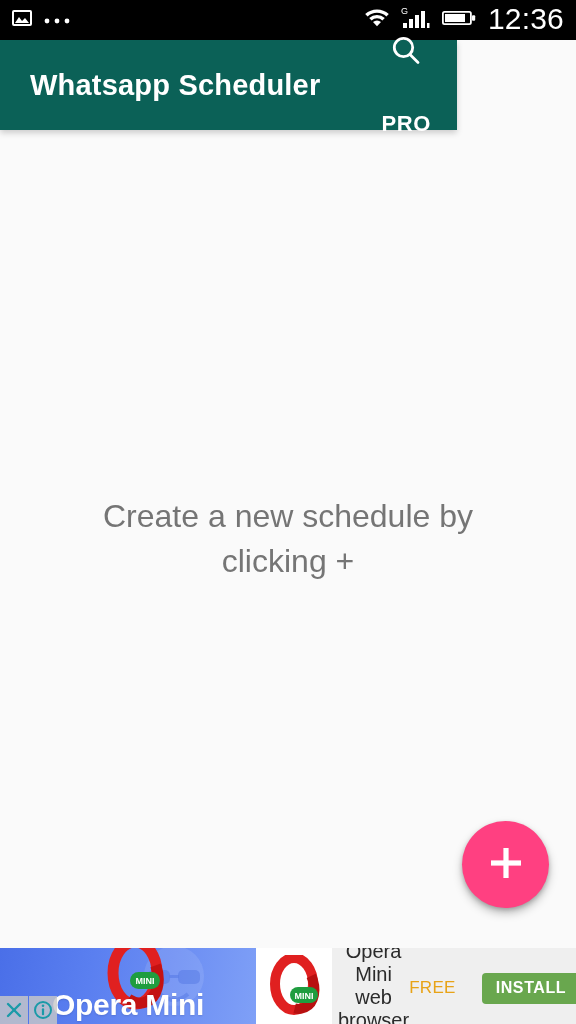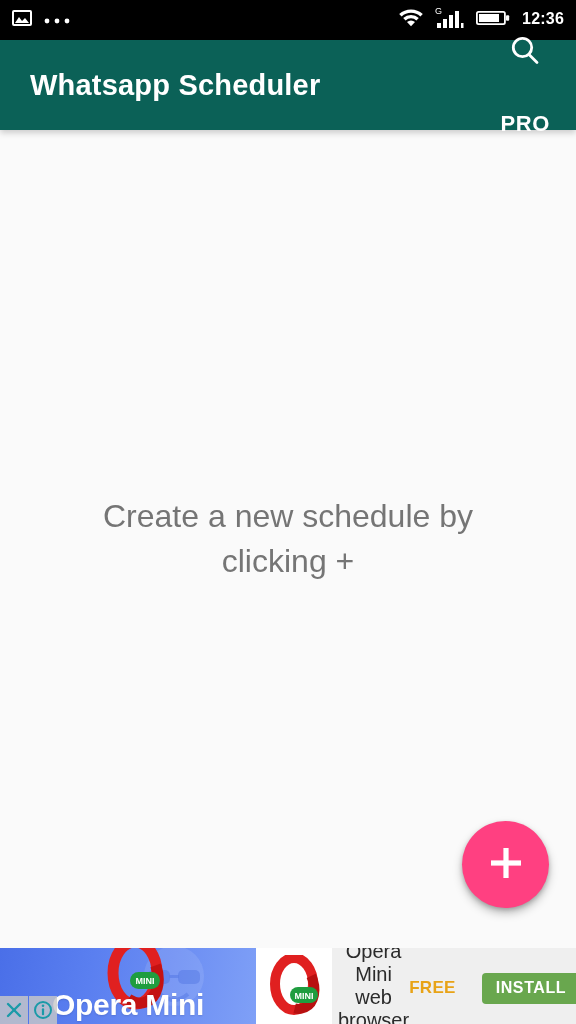--- a/index.html
+++ b/index.html
@@ -24,37 +24,37 @@
     padding: 0 12px;
     color: #FFFFFF;
   }
   #status-left { display: flex; align-items: center; gap: 12px; }
   #status-right {
     margin-left: auto;
     display: flex; align-items: center; gap: 12px;
   }
   .sb-icon { display: block; }
   #status-clock {
-    font-size: 16px;
-    font-weight: 700;
+    font-size: 30px;
+    font-weight: 400;
     letter-spacing: 0.2px;
     line-height: 1;
     padding-bottom: 2px;
     font-family: "Liberation Sans", sans-serif;
   }
   #signal-wrap { position: relative; display: flex; align-items: flex-end; }
   #signal-g {
     position: absolute; left: -1px; top: -3px;
     font-size: 9px; line-height: 1;
   }
 
   
   #app-bar {
     position: absolute; top: 40px; left: 0;
-    width: 576px; height: 90px;
+    width: 457px; height: 90px;
     background: #0B6157;
     display: flex; align-items: center;
     padding: 0 26px 0 30px;
     box-shadow: 0 3px 6px rgba(0,0,0,0.18);
     z-index: 5;
   }
   #app-title {
     color: #FFFFFF;
     font-size: 29px;
     font-weight: bold;
@@ -185,21 +185,21 @@
     text-align: center;
     max-width: 190px;
   }
   #ad-cta-row {
     display: flex; align-items: center; gap: 26px;
     margin-top: 4px;
   }
   #ad-price {
     color: #E8A317;
     font-size: 17px;
-    font-weight: bold;
+    font-weight: normal;
     letter-spacing: 0.3px;
   }
   #ad-install-btn {
     background: #69A74E;
     color: #FFFFFF;
     font-size: 16px;
     font-weight: bold;
     letter-spacing: 0.6px;
     padding: 6px 14px 7px;
     border-radius: 4px;

